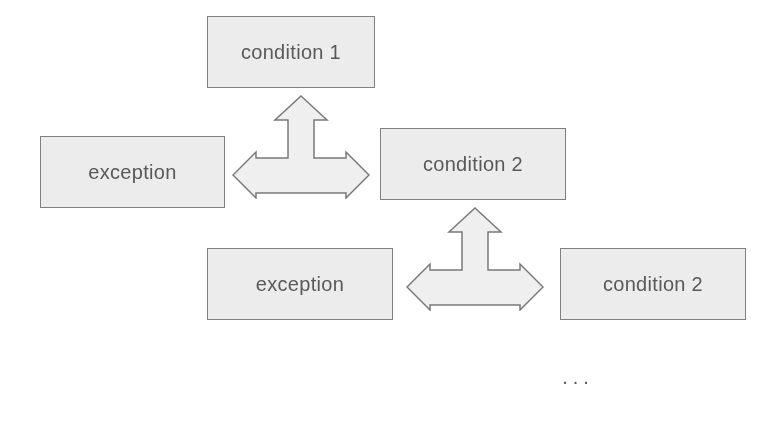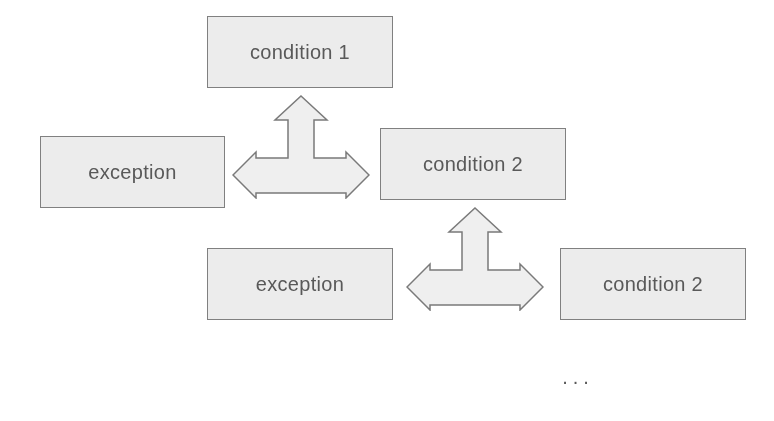--- a/index.html
+++ b/index.html
@@ -23,21 +23,21 @@
     display: flex;
     align-items: center;
     justify-content: center;
   }
   .node-label {
     font-size: 20px;
     color: #595959;
     letter-spacing: 0.3px;
     white-space: nowrap;
   }
-  .pos-condition-1      { left: 207px; top: 16px;  width: 186px; height: 72px; }
+  .pos-condition-1      { left: 207px; top: 16px;  width: 168px; height: 72px; }
   .pos-exception-top    { left: 40px;  top: 136px; width: 185px; height: 72px; }
   .pos-condition-2-mid  { left: 380px; top: 128px; width: 186px; height: 72px; }
   .pos-exception-bottom { left: 207px; top: 248px; width: 186px; height: 72px; }
   .pos-condition-2-bot  { left: 560px; top: 248px; width: 186px; height: 72px; }
   .arrow {
     position: absolute;
     display: block;
   }
   .pos-arrow-1 { left: 232px; top: 95px; }
   .pos-arrow-2 { left: 406px; top: 207px; }

